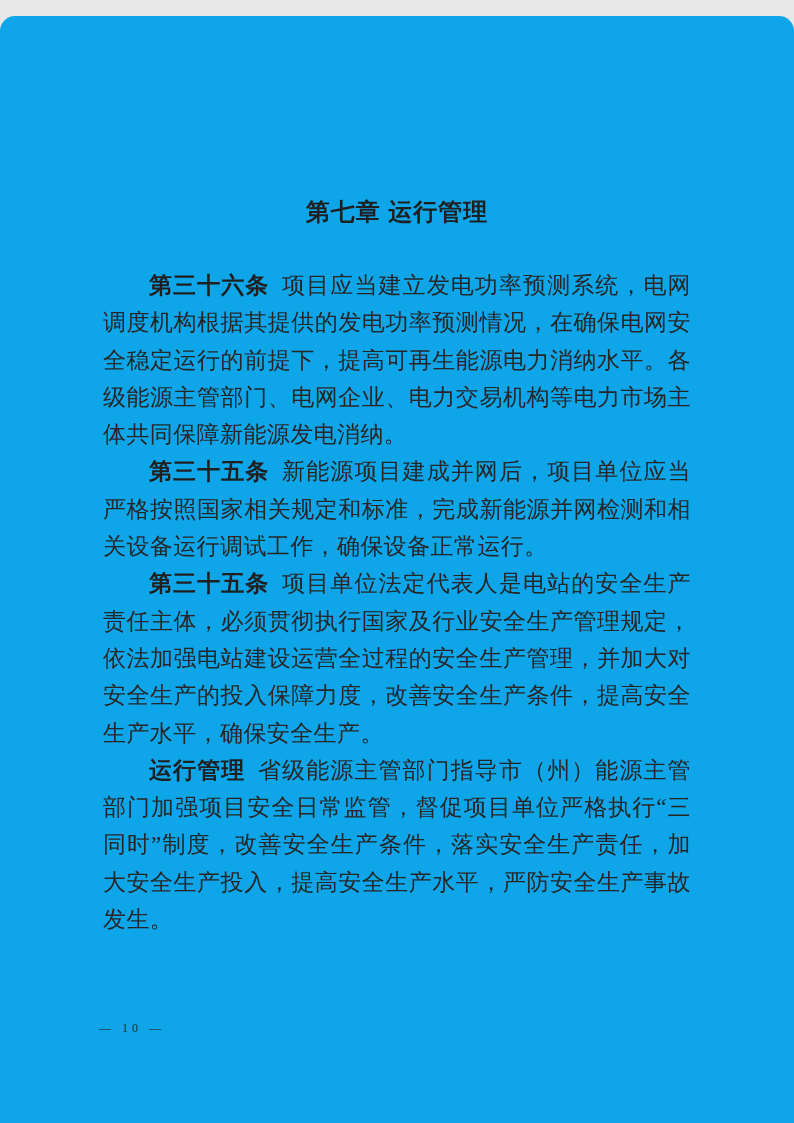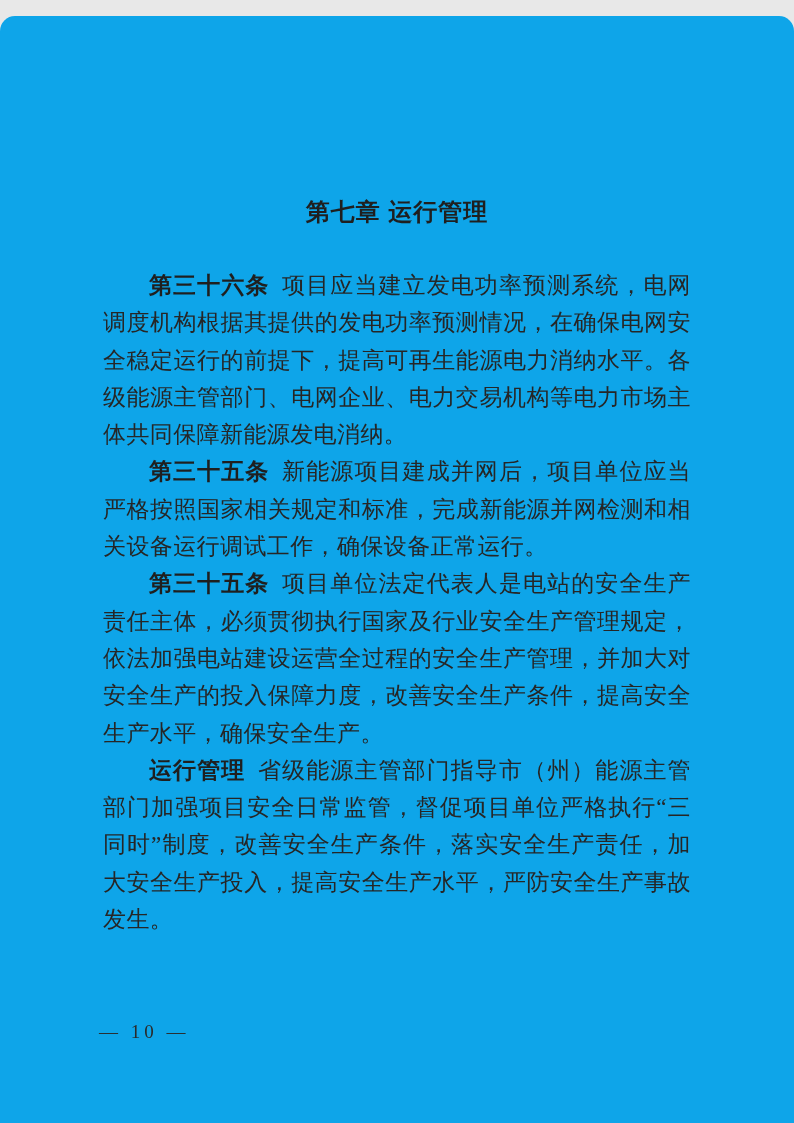--- a/index.html
+++ b/index.html
@@ -48,21 +48,21 @@
   .article-lead {
     font-family: "Liberation Sans", sans-serif;
     font-weight: 700;
     color: #1f1f1f;
     margin-right: 0.55em;
   }
   .page-number {
     position: absolute;
     left: 99px;
     top: 1005px;
-    font-size: 19px;
+    font-size: 12px;
     letter-spacing: 4px;
     color: #2a2a2a;
     font-family: "Liberation Serif", serif;
   }
 </style>
 </head>
 <body>
 
 <div class="page">
 

